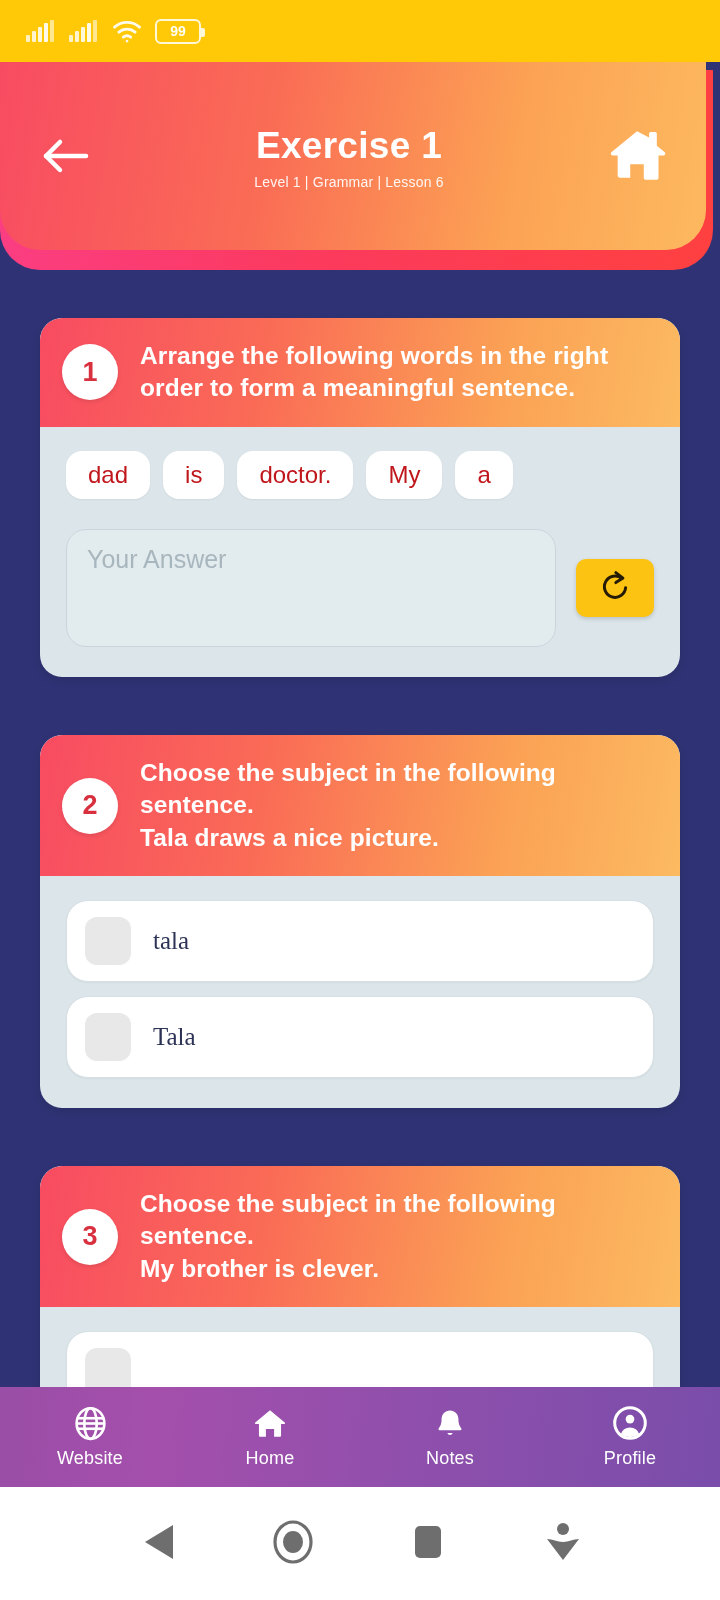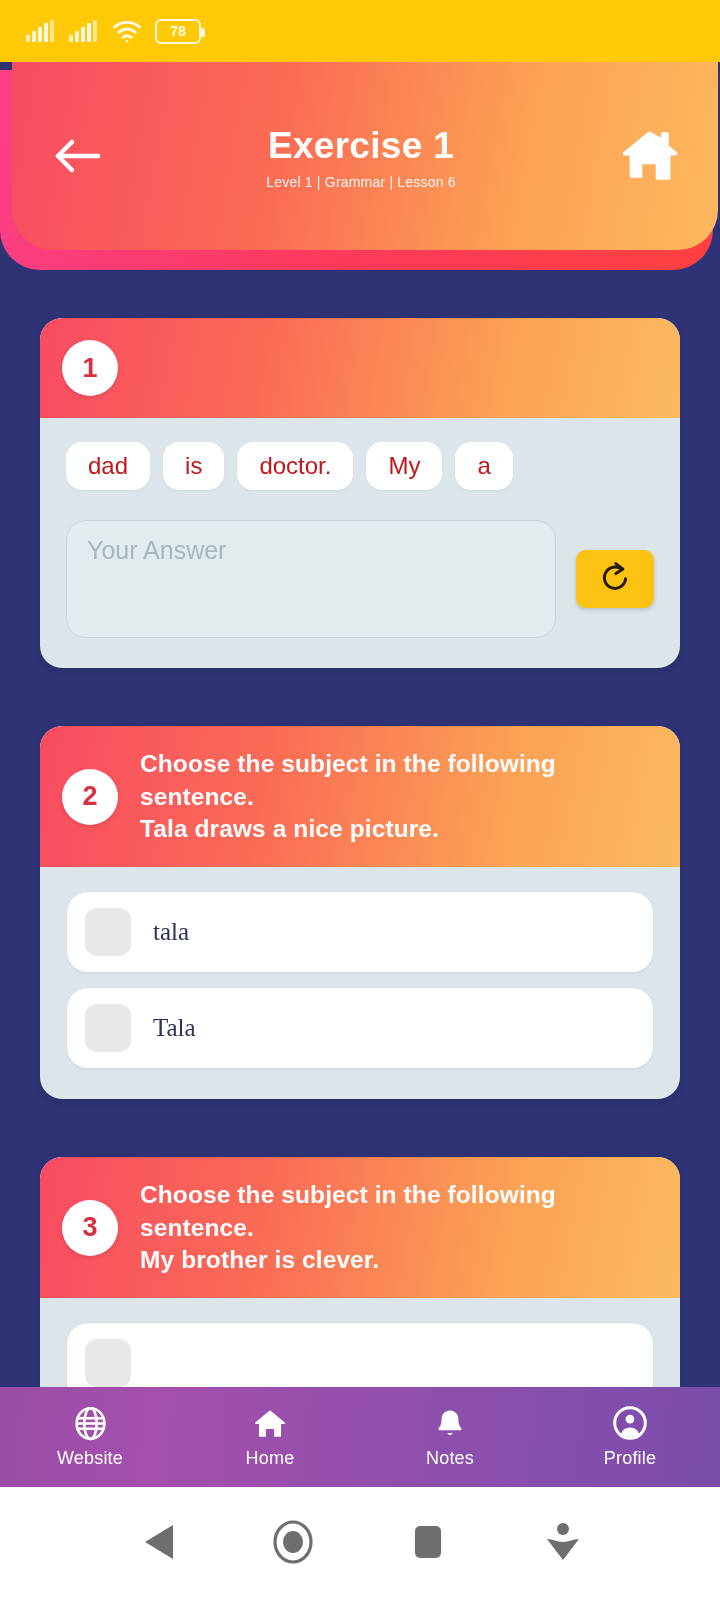--- a/index.html
+++ b/index.html
@@ -40,21 +40,21 @@
   .header-wrap { position: absolute; top: 62px; left: 0; width: 720px; height: 212px; z-index: 30; }
   .header-back {
     position: absolute; top: 8px; left: 0; width: 713px; height: 200px;
     background: linear-gradient(100deg, #FB3E86 0%, #FB3A5E 45%, #FF4040 100%);
     border-radius: 0 0 40px 40px;
   }
   .header {
     position: absolute; top: 0; left: 0; width: 706px; height: 188px;
     background: linear-gradient(100deg, #F84B62 0%, #FA6C55 38%, #FCA254 72%, #FDB95F 100%);
     border-radius: 0 0 40px 40px;
-    display: flex; align-items: center; padding: 0 34px; margin-left: 12px;
+    display: flex; align-items: center; padding: 0 34px;
   }
   .back-arrow { width: 62px; height: 62px; display: flex; align-items: center; justify-content: center; flex: 0 0 auto; }
   .header-center { flex: 1; display: flex; flex-direction: column; align-items: center; justify-content: center; margin-top: 4px; }
   .header-title { color: #fff; font-size: 37px; font-weight: 700; letter-spacing: .3px; line-height: 1.1; }
   .header-sub { color: rgba(255,255,255,.93); font-size: 14px; font-weight: 400; margin-top: 8px; letter-spacing: .2px; text-align: center; }
   .home-btn { width: 70px; height: 70px; display: flex; align-items: center; justify-content: center; flex: 0 0 auto; }
 
   
   .content {
     position: absolute; top: 274px; left: 0; width: 720px; height: 1113px;
@@ -159,21 +159,21 @@
       </span>
       <span class="sb-icon">
         <svg width="30" height="23" viewBox="0 0 24 18" fill="none" stroke="rgba(255,255,255,.92)" stroke-width="2.3" stroke-linecap="round">
           <path d="M2 5.5a15 15 0 0 1 20 0"></path>
           <path d="M5.5 9.5a10 10 0 0 1 13 0"></path>
           <path d="M9 13.5a5 5 0 0 1 6 0"></path>
           <circle cx="12" cy="16.6" r="1.1" fill="rgba(255,255,255,.92)" stroke="none"></circle>
         </svg>
       </span>
       <span class="batt">
-        <span>78</span>
+        <span>99</span>
       </span>
     </div>
   </div>
 
   <div class="header-wrap">
     <div class="header-back"></div>
     <div class="header">
       <div class="back-arrow">
         <svg width="48" height="38" viewBox="0 0 48 38" fill="none" stroke="#fff" stroke-width="4.5" stroke-linecap="round" stroke-linejoin="round">
           <line x1="45" y1="19" x2="5" y2="19"></line>
@@ -192,20 +192,23 @@
         </span>
       </div>
     </div>
   </div>
 
   <div class="content">
 
     <div class="card">
       <div class="q-head">
         <div class="q-num">1</div>
+        <div class="q-text">
+          <span>Arrange the following words in the right order to form a meaningful sentence.</span>
+        </div>
       </div>
       <div class="q-body">
         <div class="chips">
           <span class="chip">dad</span>
           <span class="chip">is</span>
           <span class="chip">doctor.</span>
           <span class="chip">My</span>
           <span class="chip">a</span>
         </div>
         <div class="ans-row">

